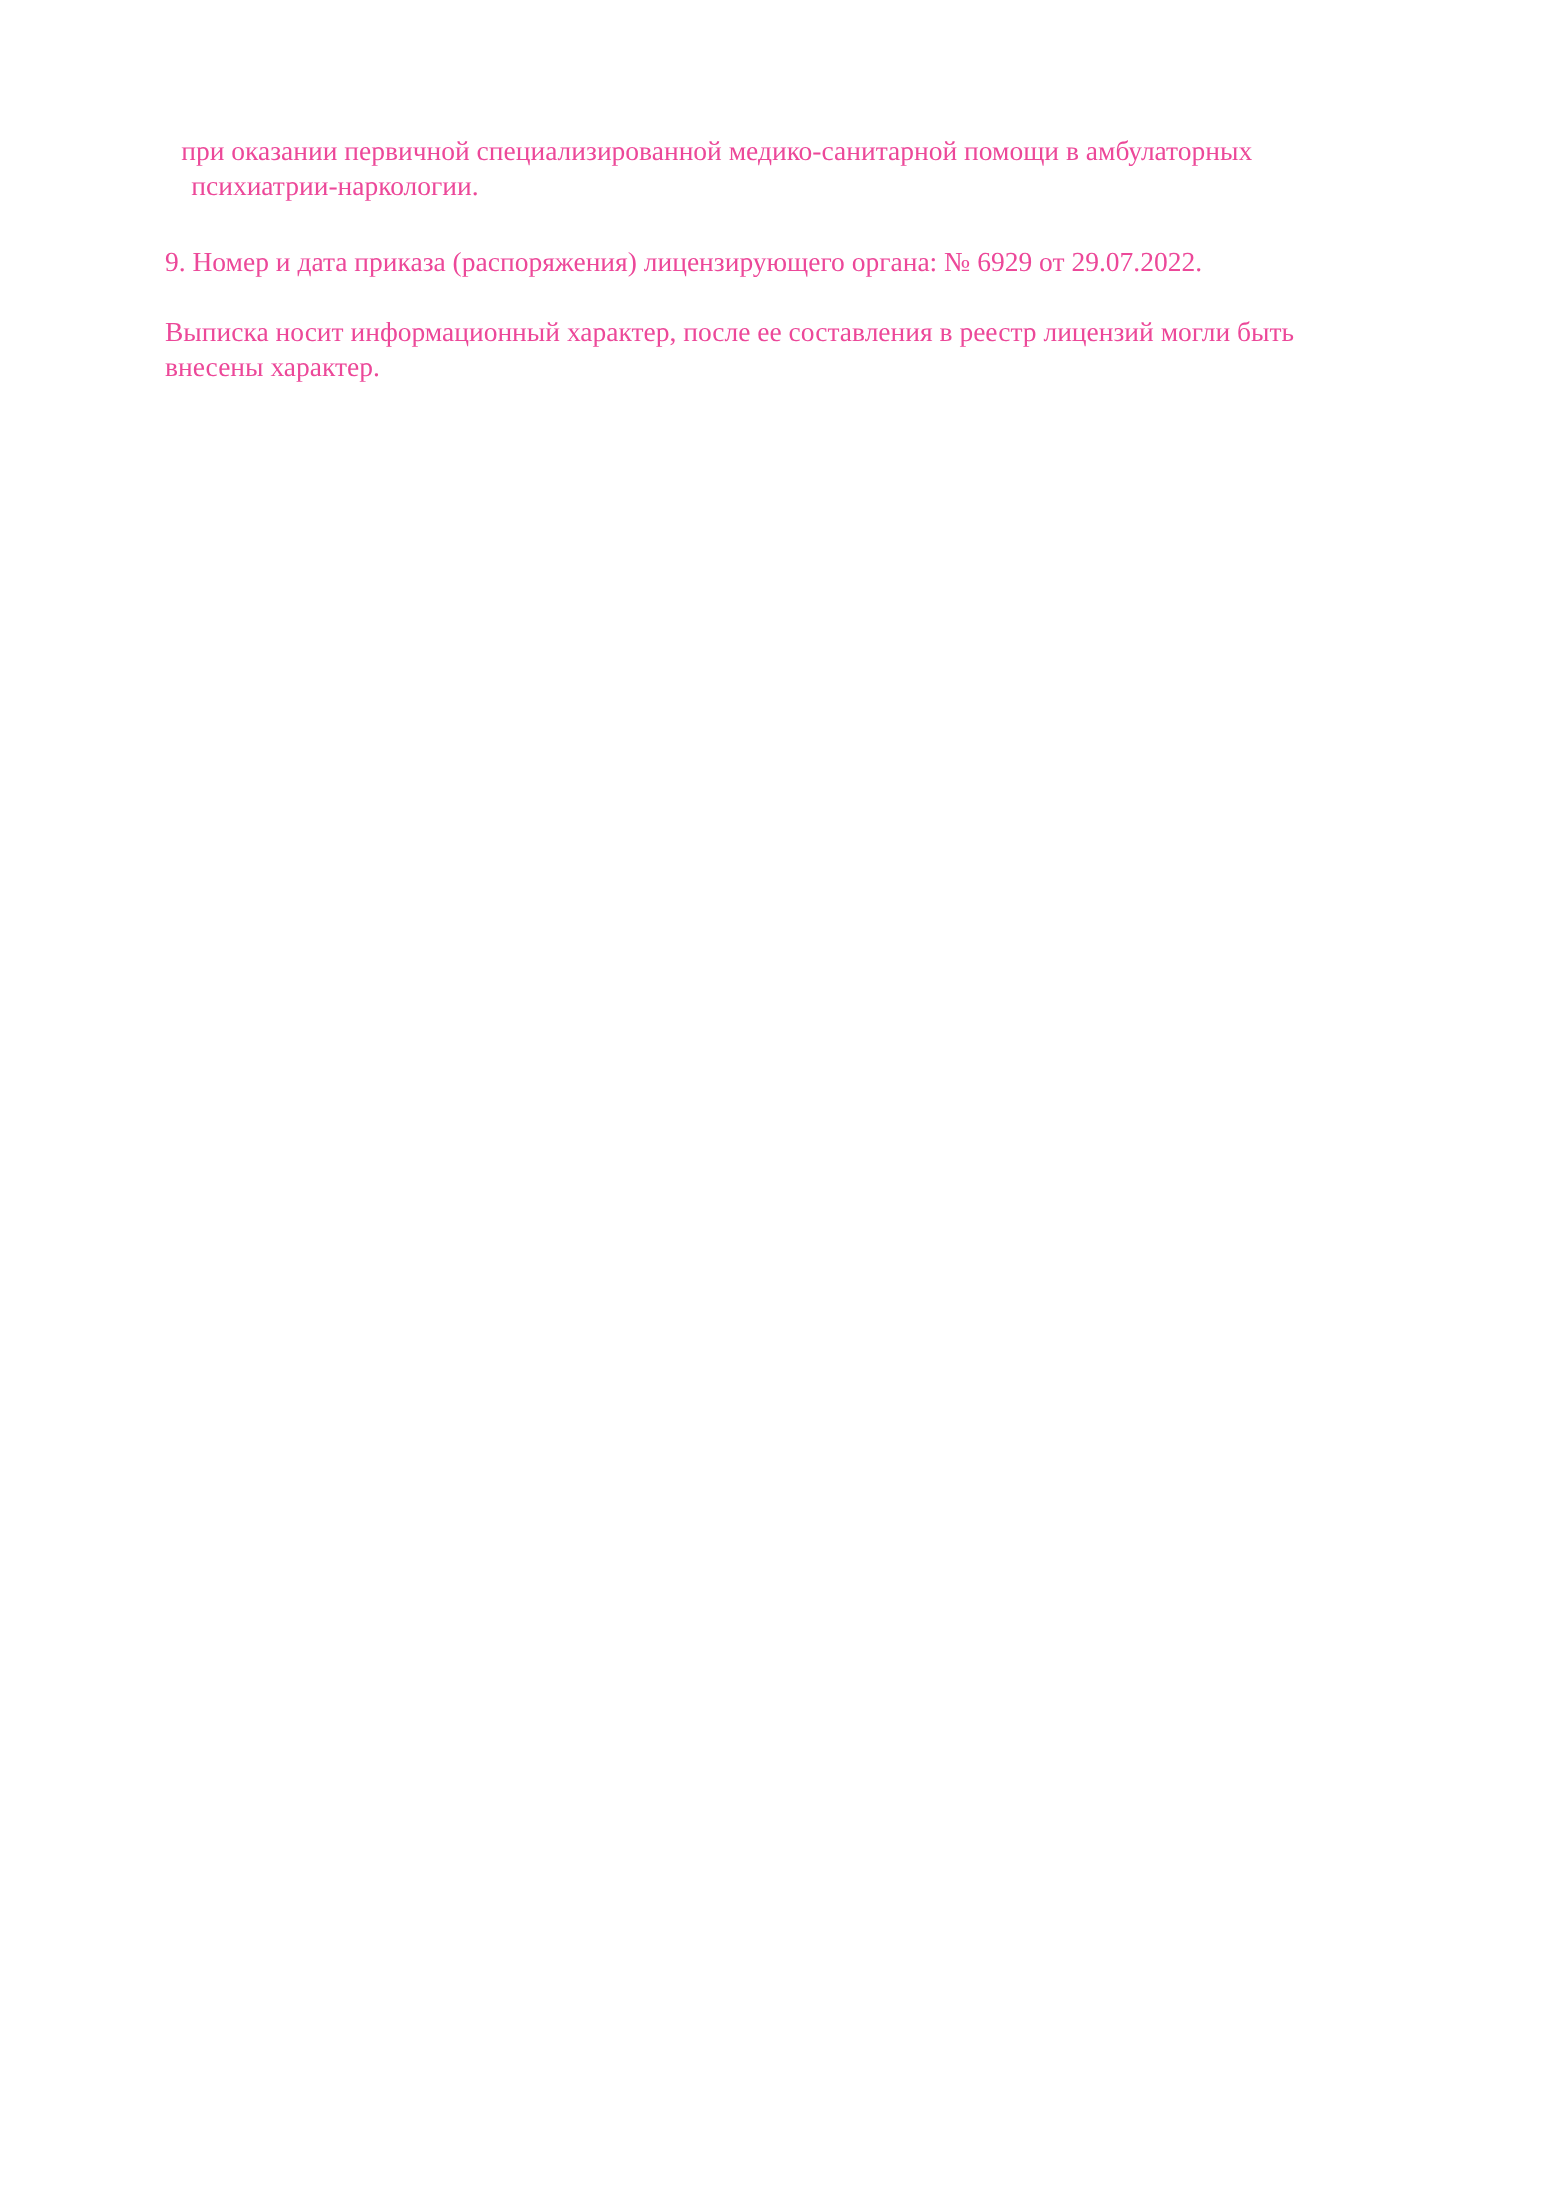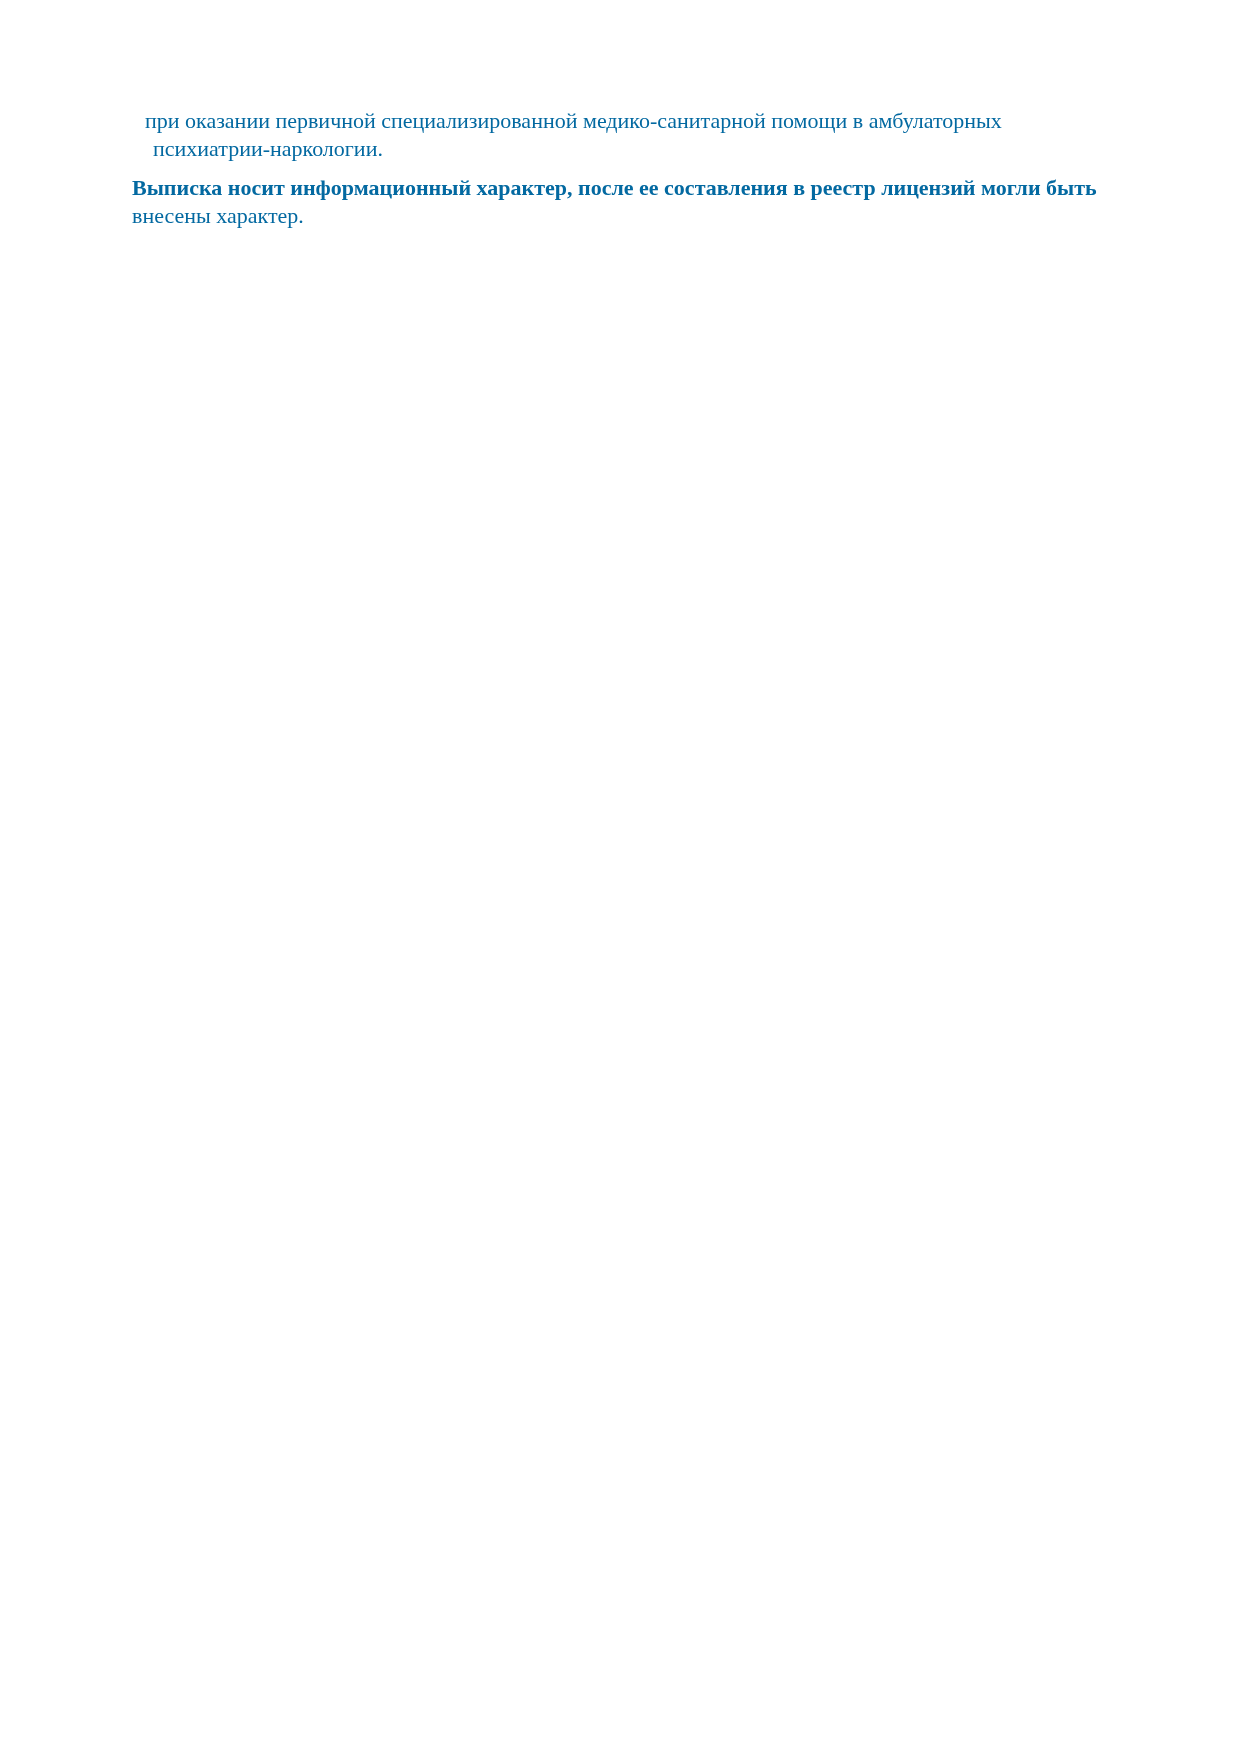--- a/index.html
+++ b/index.html
@@ -29,27 +29,27 @@
   .indent-first {
     padding-left: 13px;
   }
   .indent-item {
     padding-left: 21px;
   }
   .gap-lg {
     margin-top: 33px;
   }
   .gap-md {
-    margin-top: 11px;
-    font-weight: bold;
+    margin-top: 28px;
   }
 </style>
 </head>
 <body>
 
-<div class="page" style="background: rgb(255, 255, 255); color: #0369a1;">
+<div class="page" style="background: rgb(255, 255, 255); color: #ec4899;">
   <div class="content">
     <p class="line indent-first">при оказании первичной специализированной медико-санитарной помощи в амбулаторных</p>
     <p class="line indent-item">психиатрии-наркологии.</p>
+    <p class="line gap-lg">9. Номер и дата приказа (распоряжения) лицензирующего органа: № 6929 от 29.07.2022.</p>
     <p class="line gap-md">Выписка носит информационный характер, после ее составления в реестр лицензий могли быть</p>
     <p class="line">внесены характер.</p>
   </div>
 </div>
 
 </body></html>

